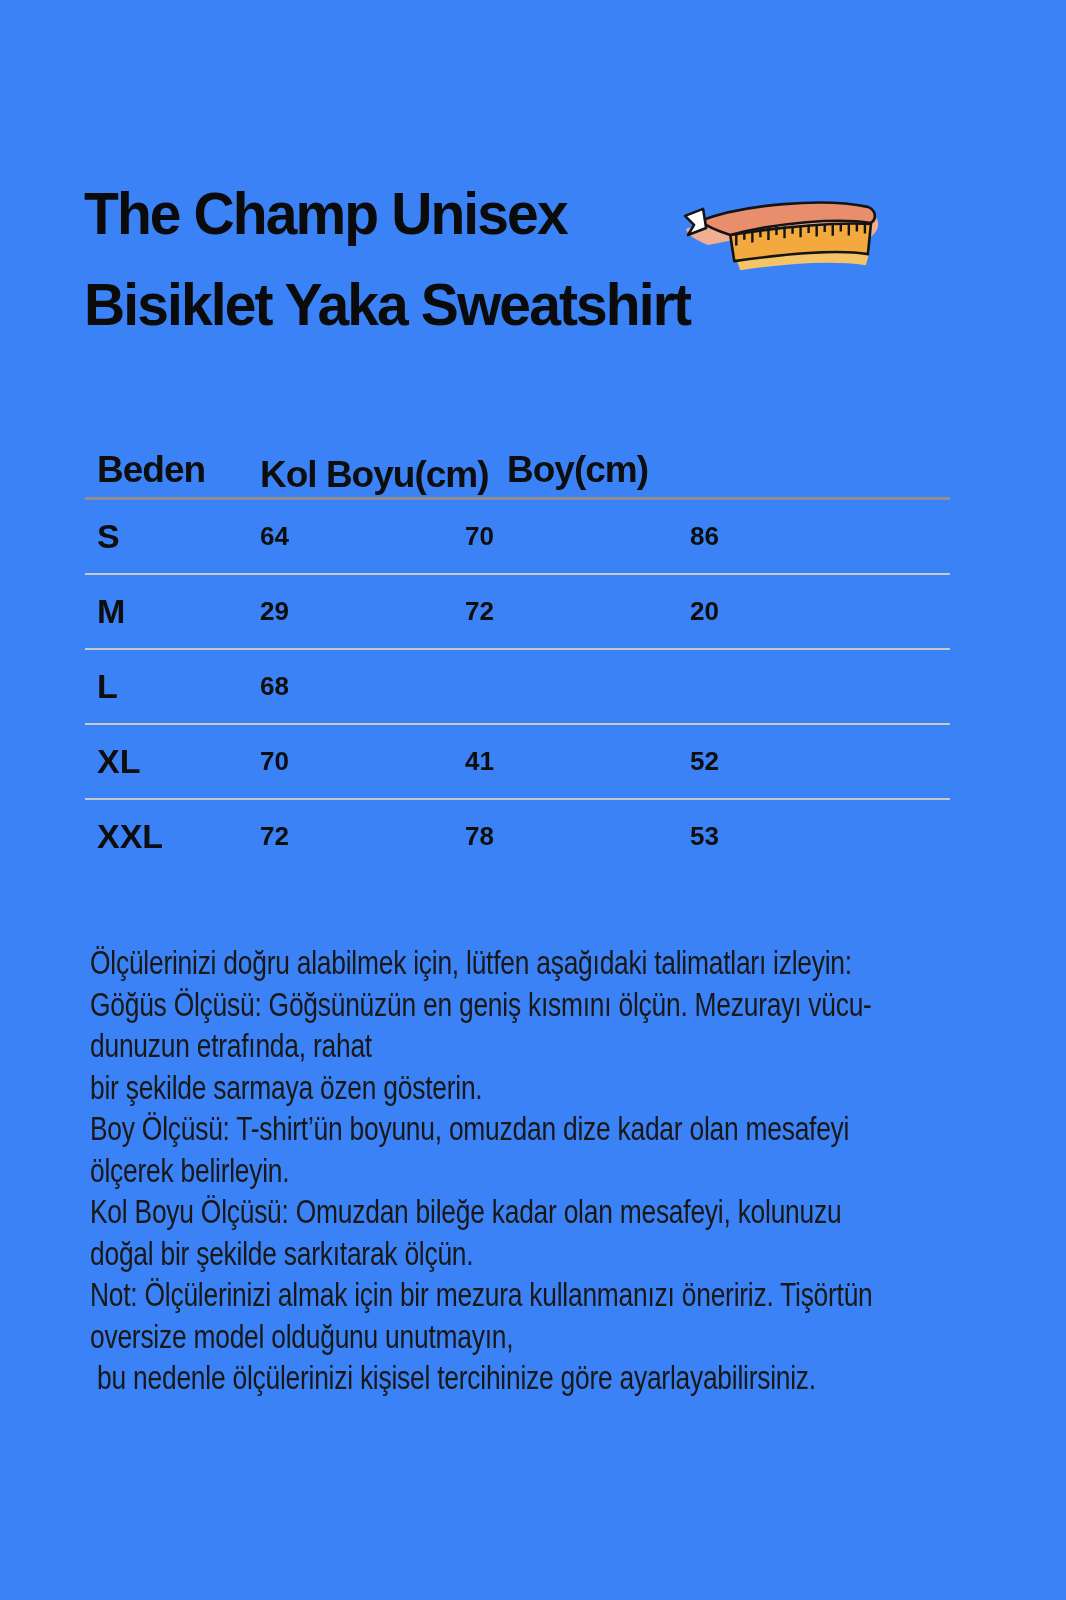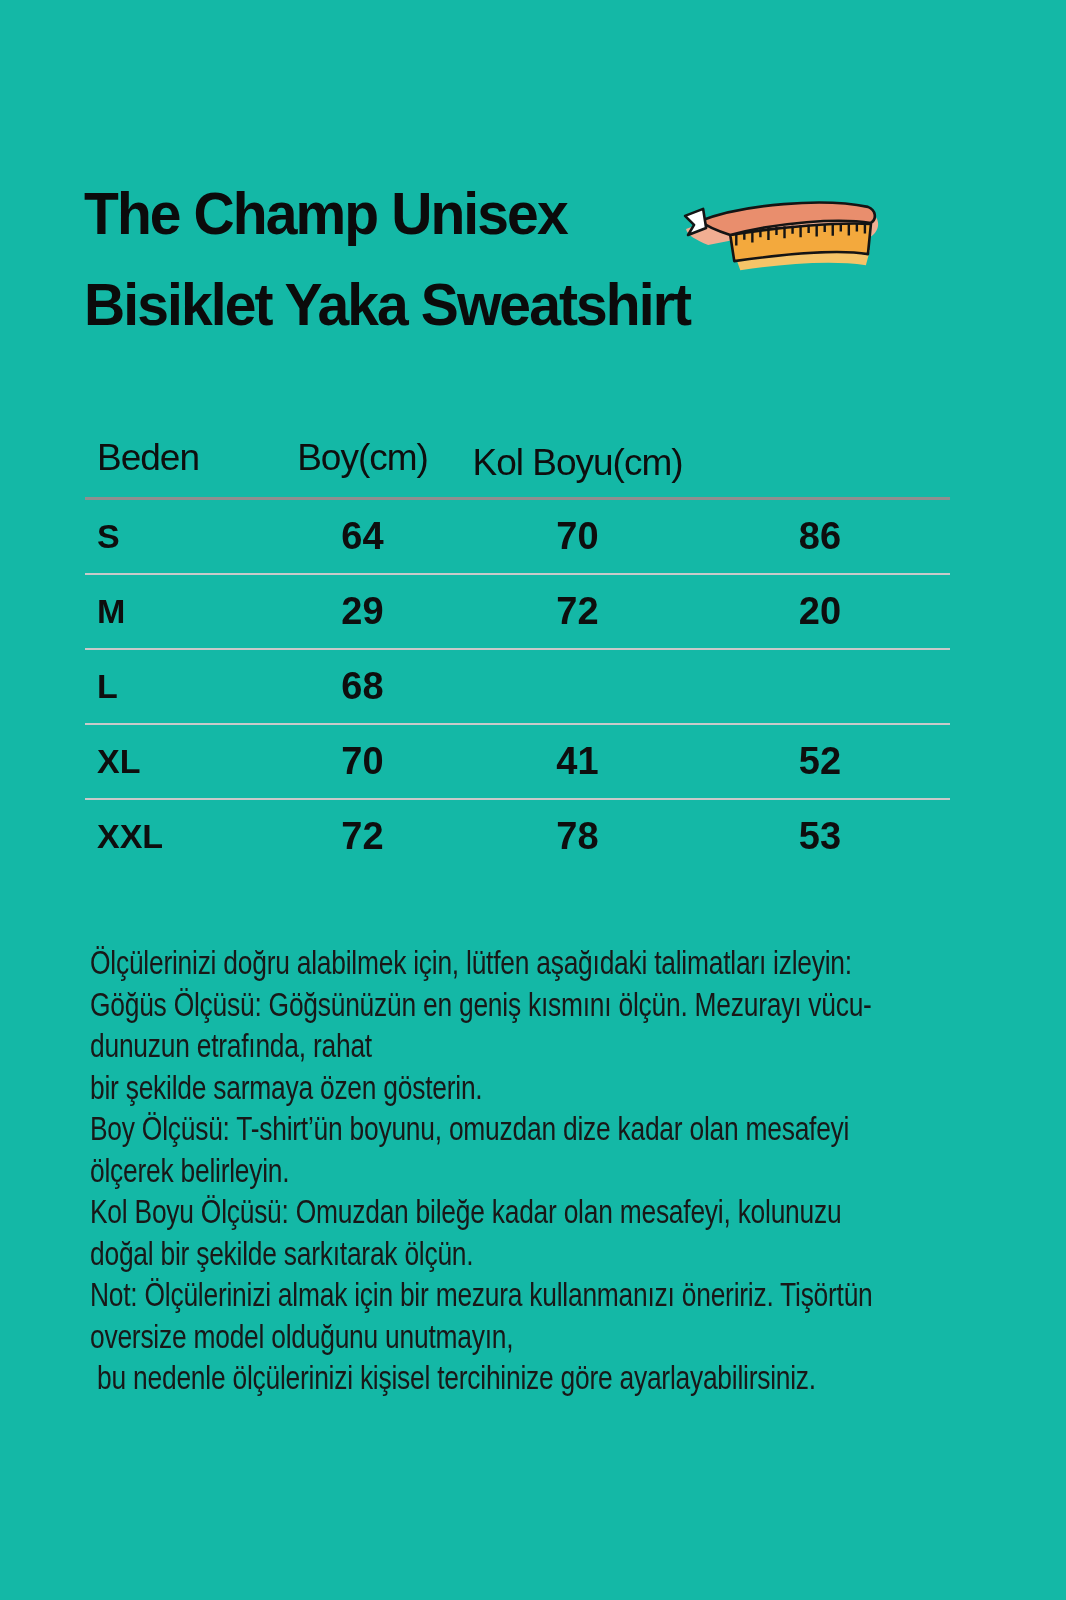--- a/index.html
+++ b/index.html
@@ -1,20 +1,20 @@
 <!DOCTYPE html>
 <html><head>
 <meta charset="utf-8">
 <style>
   html, body { margin: 0; padding: 0; background: #ffffff; }
   .page {
     position: relative;
     width: 1066px;
     height: 1600px;
-    background: #14b8a6;
+    background: #3b82f6;
     overflow: hidden;
     font-family: "Liberation Sans", sans-serif;
     color: #0e0e0e;
   }
 
   
   .title { position: absolute; left: 84px; top: 168px; }
   .title-line {
     font-size: 60px;
     font-weight: bold;
@@ -35,37 +35,37 @@
   .size-table { position: absolute; left: 85px; top: 432px; width: 865px; }
   .thead {
     display: grid;
     grid-template-columns: 175px 205px 225px 260px;
     height: 65px;
     align-items: end;
     border-bottom: 3px solid #8f8f8f;
   }
   .th {
     font-size: 37px;
-    font-weight: normal;
+    font-weight: bold;
     letter-spacing: -1px;
     text-align: center;
-    padding-bottom: 18px;
+    padding-bottom: 6px;
     white-space: nowrap;
   }
   .col-size { text-align: left; padding-left: 12px; }
   .th-kol { transform: translateY(5px); }
   .trow {
     display: grid;
     grid-template-columns: 175px 205px 225px 260px;
     height: 73px;
     align-items: center;
     border-bottom: 2px solid #c9c9c9;
   }
   .trow:last-child { border-bottom: none; }
-  .td { font-size: 38px; font-weight: bold; text-align: center; }
+  .td { font-size: 26px; font-weight: bold; }
   .td-size { text-align: left; padding-left: 12px; font-size: 34px; }
 
   
   .instructions { position: absolute; left: 90px; top: 942px; width: 1220px; }
   .ins-line {
     font-size: 33px;
     line-height: 41.5px;
     letter-spacing: -0.3px;
     white-space: pre;
     transform: scaleX(0.8);
@@ -88,22 +88,22 @@
     <path d="M58,64 C115,54 168,51 191,55 L187,70 C150,65 105,69 62,75 Z" fill="#f5c468"></path>
     <path class="outlined" d="M52,40 C100,32 160,27 192,29 L189,59 C160,54 112,58 56,66 Z" fill="#f3a93d"></path>
     <path class="ticks" d="M58,38.5 v12 M66,36.8 v8 M74,35.5 v12 M82,34.2 v8 M90,33.1 v12 M98,32 v8 M106,31.3 v12 M114,30.7 v8 M122,30.2 v12 M130,29.9 v8 M138,29.5 v12 M146,29.1 v8 M154,28.8 v12 M162,28.6 v8 M170,28.4 v12 M178,28.4 v8 M186,28.5 v10"></path>
     <path class="outlined" d="M22,26 C65,9 145,3 189,12 C197,15 198,24 192,28 C160,23 100,27 52,40 C40,36 28,31 22,26 Z" fill="#e98e6d"></path>
     <path class="outlined" d="M7,21 L25,14 L28,33 L10,40 L16,30 Z" fill="#ffffff"></path>
   </svg>
 
   <div class="size-table">
     <div class="thead">
       <div class="th col-size">Beden</div>
+      <div class="th th-kol">Kol Boyu(cm)</div>
       <div class="th">Boy(cm)</div>
-      <div class="th th-kol">Kol Boyu(cm)</div>
     </div>
 
     <div class="trow">
       <div class="td td-size">S</div>
       <div class="td">64</div>
       <div class="td">70</div>
       <div class="td">86</div>
     </div>
 
     <div class="trow">

